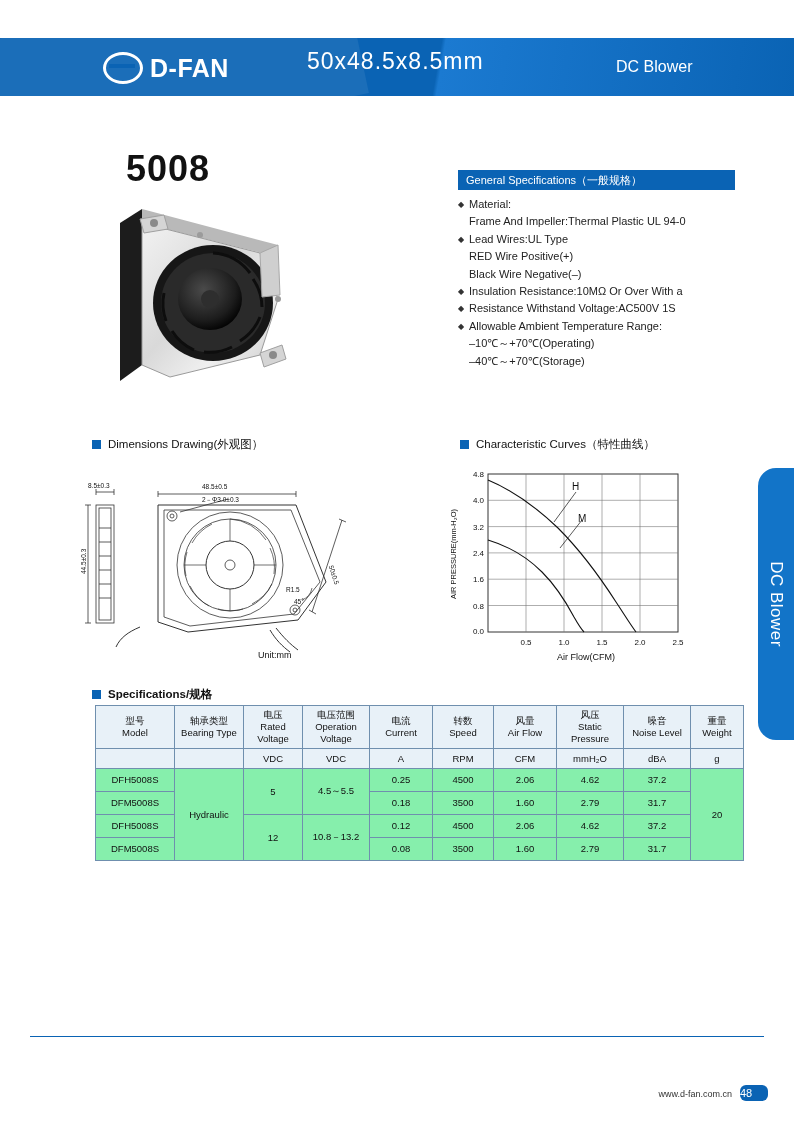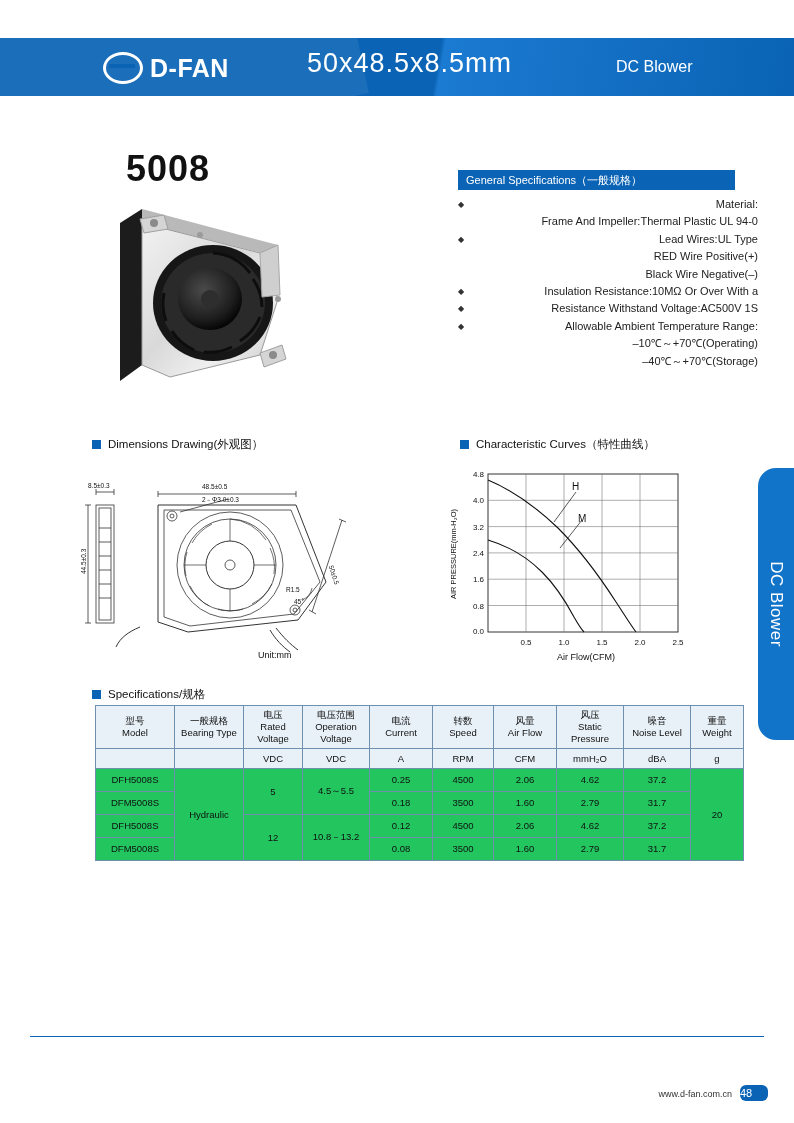--- a/index.html
+++ b/index.html
@@ -6,61 +6,61 @@
   body{width:794px;height:1123px;background:#ffffff;font-family:"Liberation Sans",sans-serif;color:#1a1a1a;position:relative;overflow:hidden;}
 
   
   .header{position:absolute;left:0;top:38px;width:794px;height:58px;background:#0a63b4;overflow:hidden;}
   .header .sweep1{position:absolute;left:0;top:0;width:794px;height:58px;background:linear-gradient(100deg,#0a63b4 0%,#0a63b4 55%,#1b7ad1 55.5%,#0a63b4 100%);}
   .header .sweep2{position:absolute;left:-60px;top:-30px;width:420px;height:130px;background:rgba(255,255,255,0.07);transform:rotate(-12deg);}
   .logo-wrap{position:absolute;left:103px;top:14px;display:flex;align-items:center;}
   .logo-mark{width:34px;height:26px;border:3px solid #ffffff;border-radius:50%;position:relative;margin-right:7px;}
   .logo-mark:after{content:"";position:absolute;left:3px;top:9px;width:26px;height:4px;background:#0a63b4;}
   .logo-text{color:#fff;font-size:25px;font-weight:bold;letter-spacing:0.5px;}
-  .header-title{position:absolute;left:307px;top:10px;color:#fff;font-size:27px;letter-spacing:1px;}
+  .header-title{position:absolute;left:307px;top:10px;color:#fff;font-size:23px;letter-spacing:1px;}
   .header-sub{position:absolute;left:616px;top:20px;color:#ffffff;font-size:16px;}
 
   
   .side-tab{position:absolute;right:0;top:468px;width:36px;height:272px;background:#1274c8;border-top-left-radius:18px;border-bottom-left-radius:18px;}
   .side-tab span{position:absolute;left:50%;top:50%;transform:translate(-50%,-50%) rotate(90deg);white-space:nowrap;color:#fff;font-size:17px;letter-spacing:0.5px;}
 
   
   .model-no{position:absolute;left:126px;top:148px;font-size:36px;font-weight:bold;letter-spacing:1px;color:#111;}
 
   
   .photo{position:absolute;left:110px;top:195px;width:186px;height:200px;}
 
   
   .gs-bar{position:absolute;left:458px;top:170px;width:277px;height:20px;background:#0a63b4;}
   .gs-bar span{color:#fff;font-size:11px;line-height:20px;padding-left:8px;}
-  .gs-body{position:absolute;left:458px;top:196px;width:300px;font-size:11px;line-height:17.4px;color:#222;text-align:right;}
+  .gs-body{position:absolute;left:458px;top:196px;width:300px;font-size:11px;line-height:17.4px;color:#222;}
   .gs-body .li{position:relative;padding-left:11px;}
   .gs-body .li:before{content:"\25C6";position:absolute;left:0;top:0;font-size:8px;color:#333;}
   .gs-body .sub{padding-left:11px;}
 
   
   .sec-head{position:absolute;font-size:11.5px;color:#111;}
   .sec-head .sq{display:inline-block;width:9px;height:9px;background:#0a63b4;margin-right:7px;vertical-align:-1px;}
   #h-dim{left:92px;top:437px;}
   #h-curve{left:460px;top:437px;}
-  #h-spec{left:92px;top:687px;}
+  #h-spec{left:92px;top:687px;font-weight:bold;}
 
   
   .dim-box{position:absolute;left:80px;top:462px;width:340px;height:205px;}
   .dim-box svg{display:block;}
 
   
   .chart-box{position:absolute;left:440px;top:462px;width:260px;height:215px;}
 
   
   .spec-table{position:absolute;left:95px;top:705px;border-collapse:collapse;font-size:9.5px;color:#111;border-radius:15px;}
   .spec-table th,.spec-table td{border:1px solid #6f8fae;text-align:center;vertical-align:middle;}
   .spec-table thead th{background:#e8f1f8;font-weight:normal;line-height:1.25;padding:3px 2px;}
   .spec-table .unit td{background:#e8f1f8;height:17px;}
-  .spec-table tbody td{height:20px;background:#22c55e;}
+  .spec-table tbody td{height:20px;background:#86efac;}
   .cn{font-size:9.5px;}
 
   
   .foot-line{position:absolute;left:30px;top:1036px;width:734px;height:1px;background:#0a63b4;}
   .foot-url{position:absolute;right:62px;top:1089px;font-size:9px;color:#333;}
   .foot-pg{position:absolute;right:26px;top:1085px;width:28px;height:16px;background:#0a63b4;color:#fff;font-size:11px;text-align:left;line-height:16px;border-radius:6px;}
 </style>
 </head>
 <body>
 
@@ -284,21 +284,21 @@
 </div>
 
 <table class="spec-table">
   <thead>
     <tr>
       <th style="width:74px">
         <div class="cn">型号</div>
           <div>Model</div>
       </th>
       <th style="width:64px">
-        <div class="cn">一般规格</div>
+        <div class="cn">轴承类型</div>
           <div>Bearing Type</div>
       </th>
       <th style="width:54px">
         <div class="cn">电压</div>
           <div>Rated Voltage</div>
       </th>
       <th style="width:62px">
         <div class="cn">电压范围</div>
           <div>Operation Voltage</div>
       </th>

